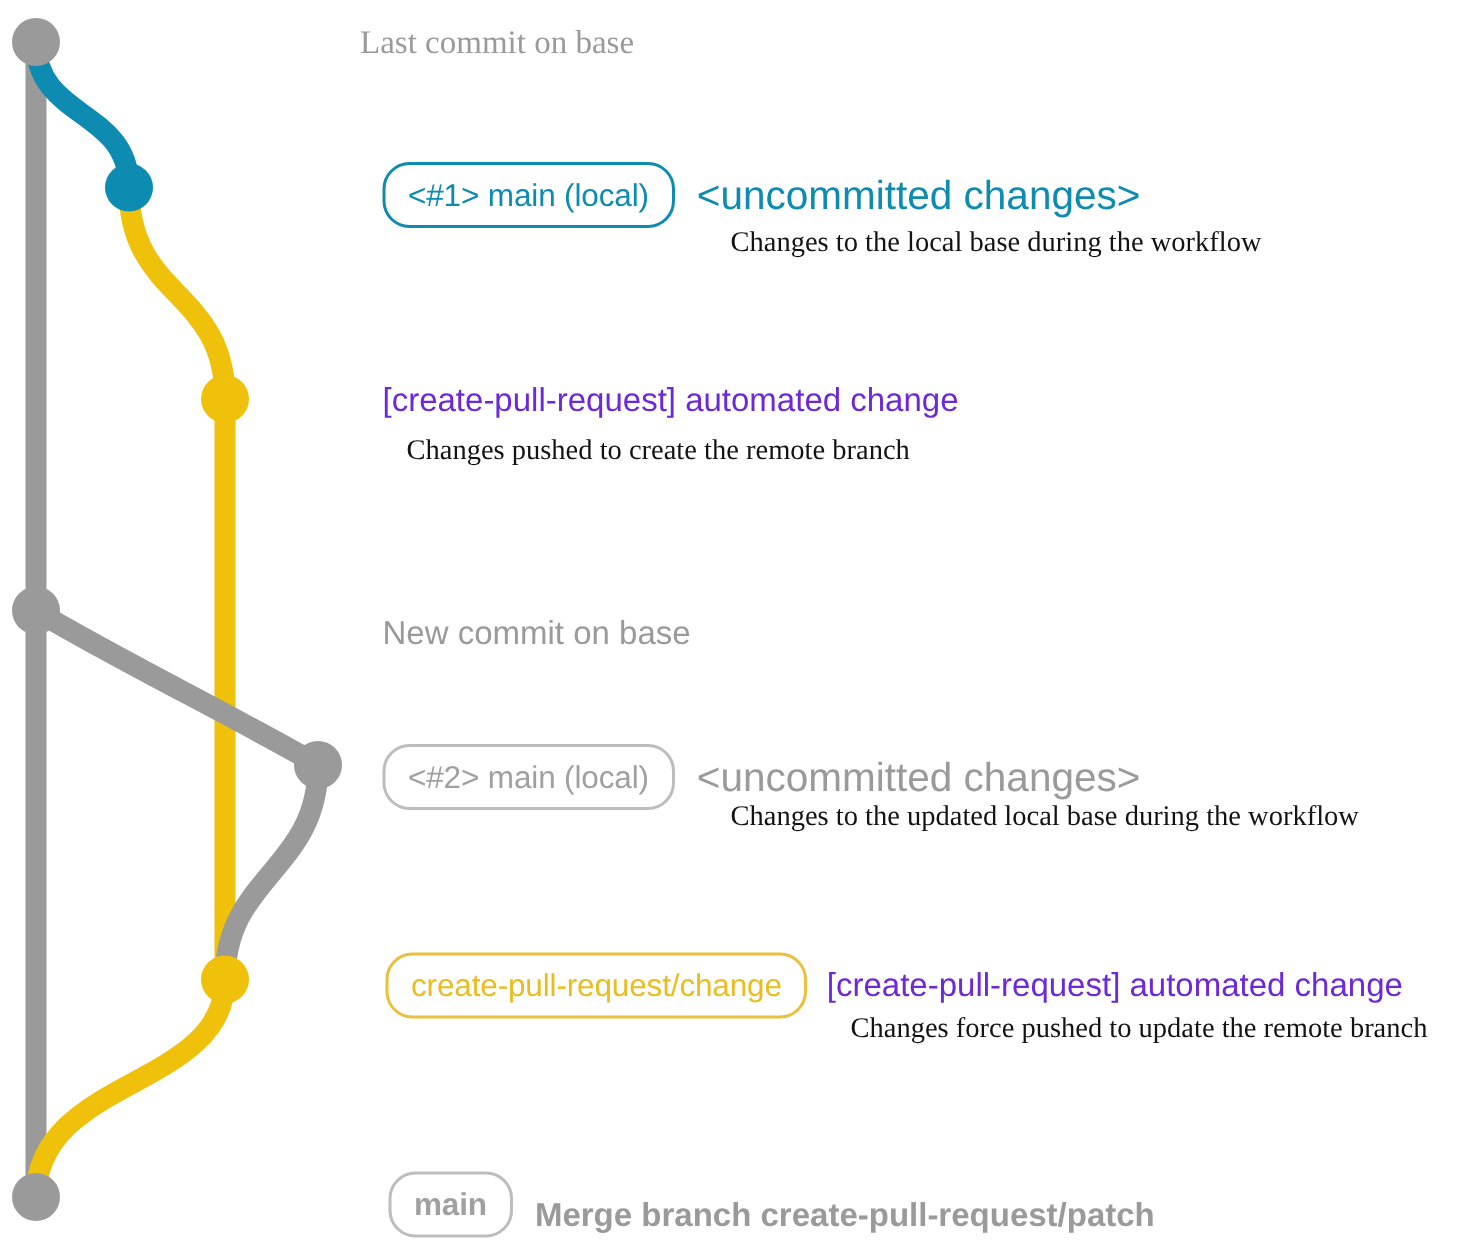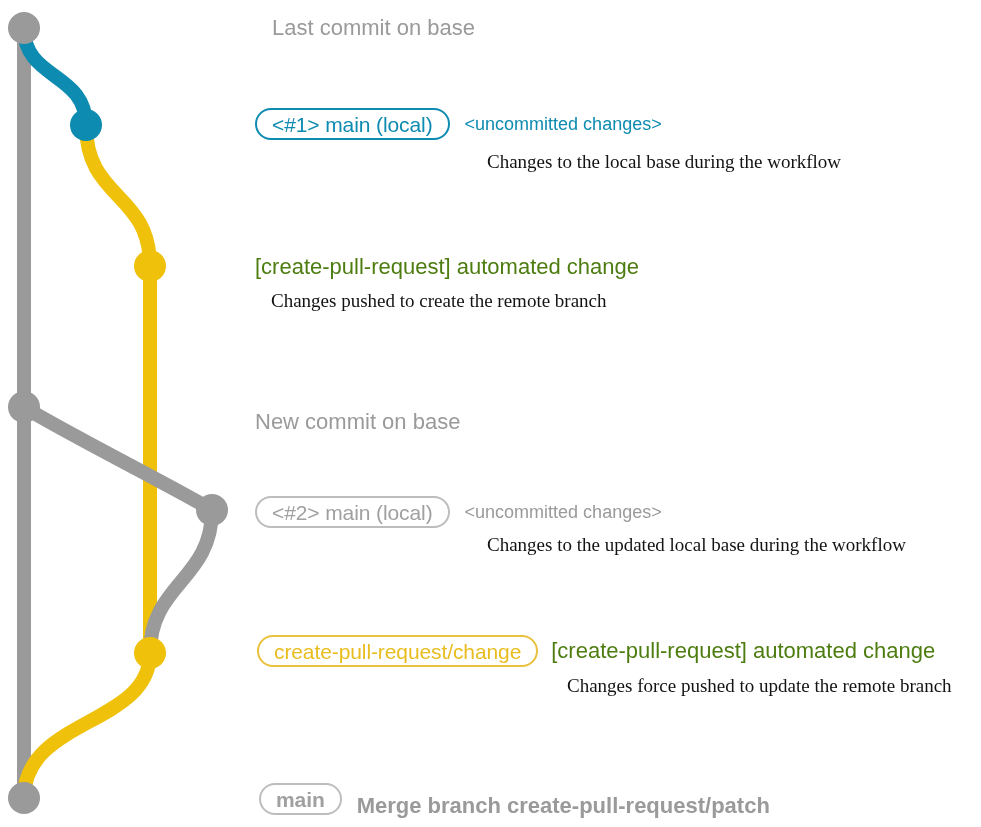--- a/index.html
+++ b/index.html
@@ -39,42 +39,42 @@
     align-items: center;
     white-space: nowrap;
   }
 
   
   .pill {
     display: inline-flex;
     align-items: center;
     justify-content: center;
     box-sizing: border-box;
-    height: 32px;
+    height: 44px;
     padding: 0 15px;
     border-radius: 18px;
     border: 2px solid currentColor;
     font-size: 21px;
     letter-spacing: -0.1px;
     line-height: 1;
     text-align: right;
   }
   .pill.blue   { color: #0d8bb0; border-color: #0d8bb0; }
   .pill.gray   { color: #a0a0a0; border-color: #bdbdbd; }
   .pill.yellow { color: #e9bd1f; border-color: #e9c13c; }
 
   
   .headline {
-    font-size: 18px;
+    font-size: 27px;
     line-height: 1;
     white-space: nowrap;
   }
   .headline.blue   { color: #0d8bb0; }
   .headline.gray   { color: #9a9a9a; }
-  .headline.yellow { color: #4d7c0f; }
+  .headline.yellow { color: #6d28d9; }
 
   .spacer-12 { width: 13px; height: 1px; }
   .spacer-15 { width: 15px; height: 1px; }
 
   
   .desc {
     position: absolute;
     font-family: "Liberation Serif", serif;
     font-size: 19px;
     color: #131313;
@@ -114,21 +114,21 @@
   <circle cx="86" cy="125" r="16" fill="#0d8bb0"></circle>
   <circle cx="150" cy="266" r="16" fill="#efc10b"></circle>
   <circle cx="24" cy="407" r="16" fill="#9a9a9a"></circle>
   <circle cx="212" cy="510" r="16" fill="#9a9a9a"></circle>
   <circle cx="150" cy="653" r="16" fill="#efc10b"></circle>
   <circle cx="24" cy="798" r="16" fill="#9a9a9a"></circle>
 </svg>
 
 <div class="label-layer">
 
-  <div class="section-heading" style="left:272px; top:17px;">Last commit on base</div>
+  <div class="section-heading" style="left:240px; top:17px;font-family:Liberation Serif, serif;">Last commit on base</div>
 
   <div class="row" style="left:255px; top:108px;">
     <span class="pill blue">&lt;#1&gt; main (local)</span>
     <span class="spacer-15"></span>
     <span class="headline blue">&lt;uncommitted changes&gt;</span>
   </div>
   <div class="desc" style="left:487px; top:152px;">Changes to the local base during the workflow</div>
 
   <div class="row" style="left:255px; top:256px;">
     <span class="headline yellow" style="font-size:22px;">[create-pull-request] automated change</span>

